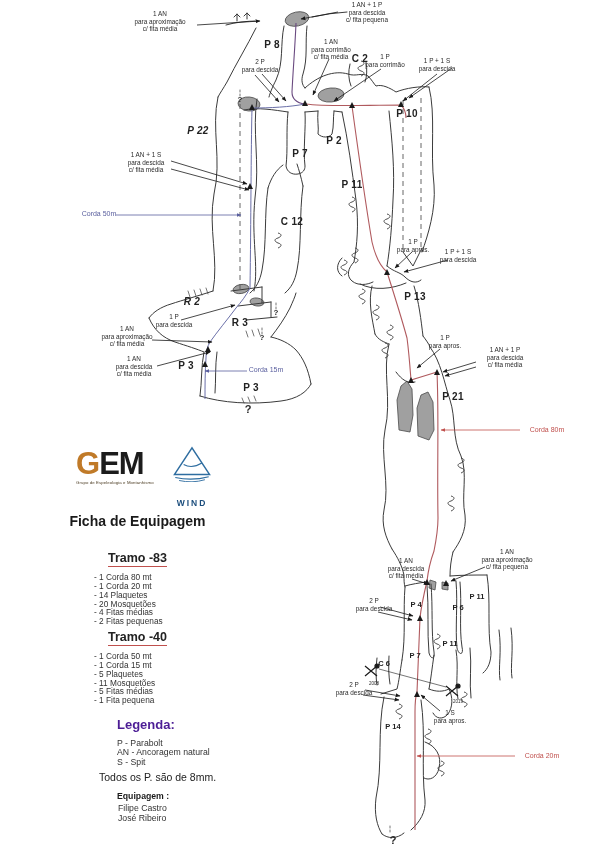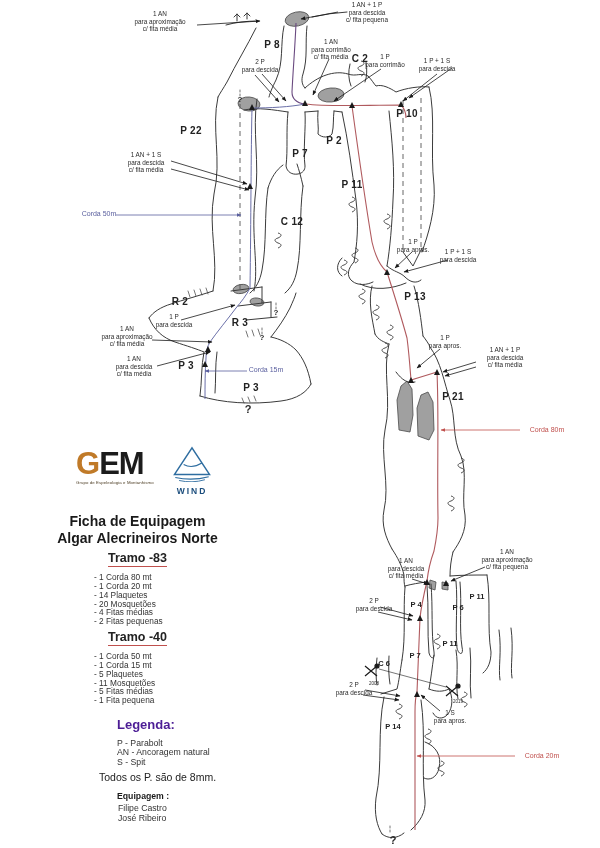--- a/index.html
+++ b/index.html
@@ -33,21 +33,21 @@
   #legenda-items{left:117px;top:739px;font-size:8.7px;line-height:9.3px;color:#333;}
   .note8mm{left:99px;top:771px;font-size:10.5px;color:#222;}
   .equipagem-title{left:117px;top:791px;font-size:8.7px;font-weight:700;color:#1a1a1a;}
   #equipagem-names{left:118px;top:803px;font-size:8.7px;line-height:10px;color:#333;}
   
   .gem-logo{left:76px;top:449px;width:90px;}
   .gem-text{font-size:31px;line-height:30px;font-weight:700;letter-spacing:-1px;color:#1c1c1c;}
   .gem-text::first-letter{color:var(--gem-orange);}
   .gem-caption{font-size:4.3px;letter-spacing:.1px;color:#4a3a20;white-space:nowrap;margin-top:1px;}
   .wind-logo{left:167px;top:444px;width:50px;text-align:center;}
-  .wind-text{font-size:8.5px;font-weight:700;letter-spacing:2px;color:#1b4d7c;margin-top:0px;}
+  .wind-text{font-size:8.5px;font-weight:700;letter-spacing:2px;color:#1b4d7c;margin-top:12px;}
 </style>
 </head>
 <body>
 
 <div id="canvas">
 
   <svg id="cave-svg" width="600" height="848" viewBox="0 0 600 848">
     <defs>
       <marker id="mk-b" markerWidth="7" markerHeight="7" refX="5.5" refY="3" orient="auto">
         <path d="M0,0.5 L6,3 L0,5.5 Z" fill="#1a1a1a"></path>
@@ -257,35 +257,35 @@
 para corrimão
 c/ fita média</div>
       <div class="ann pitch" style="left: 360px; top: 59px;">C 2</div>
       <div class="ann note" style="left: 385px; top: 61px;">1 P
 para corrimão</div>
       <div class="ann note" style="left: 437px; top: 65px;">1 P + 1 S
 para descida</div>
       <div class="ann note" style="left: 260px; top: 66px;">2 P
 para descida</div>
       <div class="ann pitch" style="left: 407px; top: 114px;">P 10</div>
-      <div class="ann pitch" style="left: 191px; top: 131px;">P 22</div>
+      <div class="ann pitch" style="left: 198px; top: 131px; font-style: italic;">P 22</div>
       <div class="ann pitch" style="left: 334px; top: 141px;">P 2</div>
       <div class="ann pitch" style="left: 300px; top: 154px;">P 7</div>
       <div class="ann note" style="left: 146px; top: 163px;">1 AN + 1 S
 para descida
 c/ fita média</div>
       <div class="ann pitch" style="left: 352px; top: 185px;">P 11</div>
       <div class="ann corda" style="left: 99px; top: 214px; color: rgb(90, 95, 158);">Corda 50m</div>
       <div class="ann pitch" style="left: 292px; top: 222px;">C 12</div>
       <div class="ann note" style="left: 413px; top: 246px;">1 P
 para apros.</div>
       <div class="ann note" style="left: 458px; top: 256px;">1 P + 1 S
 para descida</div>
       <div class="ann pitch" style="left: 415px; top: 297px;">P 13</div>
-      <div class="ann pitch" style="left: 180px; top: 302px;">R 2</div>
+      <div class="ann pitch" style="left: 192px; top: 302px; font-style: italic;">R 2</div>
       <div class="ann note" style="left: 174px; top: 321px;">1 P
 para descida</div>
       <div class="ann pitch" style="left: 240px; top: 323px;">R 3</div>
       <div class="ann q-sm" style="left: 276px; top: 313px;">?</div>
       <div class="ann q-sm" style="left: 262px; top: 338px;">?</div>
       <div class="ann q-sm" style="left: 240px; top: 100px;">?</div>
       <div class="ann note" style="left: 127px; top: 337px;">1 AN
 para aproximação
 c/ fita média</div>
       <div class="ann note" style="left: 134px; top: 367px;">1 AN
@@ -337,21 +337,20 @@
       <path d="M30,5 L53,40 L7,40 Z"></path>
       <path stroke-width="1.5" d="M19,27 Q30,33 43,25"></path>
       <path stroke-width="1.5" d="M8,44 Q30,49 52,43"></path>
       <path stroke-width="1.2" d="M13,48 Q30,52 47,47"></path>
     </svg>
     <div class="wind-text">WIND</div>
   </div>
 
   <div class="abs sheet-title">
     <div>Ficha de Equipagem</div>
-    <div>Algar Alecrineiros Norte</div>
   </div>
 
   <div class="abs tramo-title" id="tramo83-title">
     <span>Tramo -83</span>
   </div>
   <div class="abs tramo-items" id="tramo83-items">
       <div class="li">- 1 Corda 80 mt</div>
       <div class="li">- 1 Corda 20 mt</div>
       <div class="li">- 14 Plaquetes</div>
       <div class="li">- 20 Mosquetões</div>

